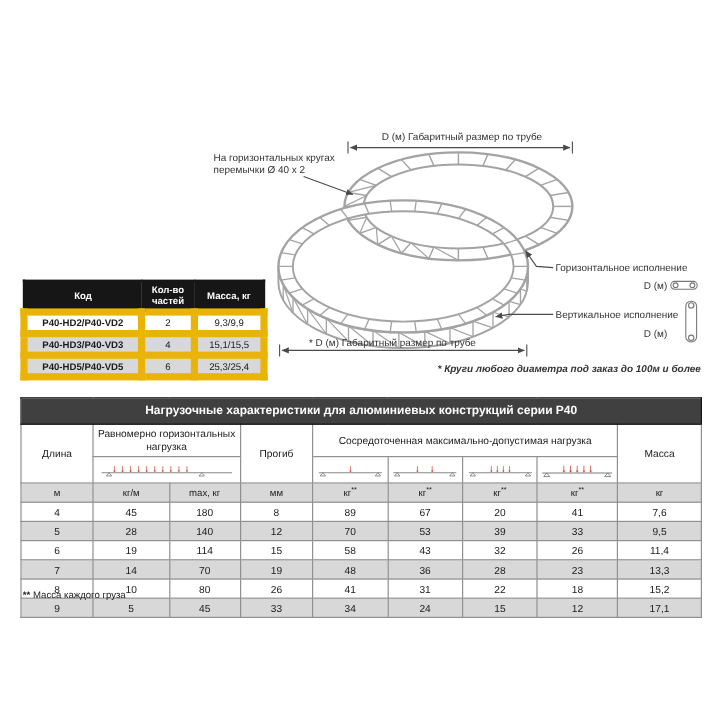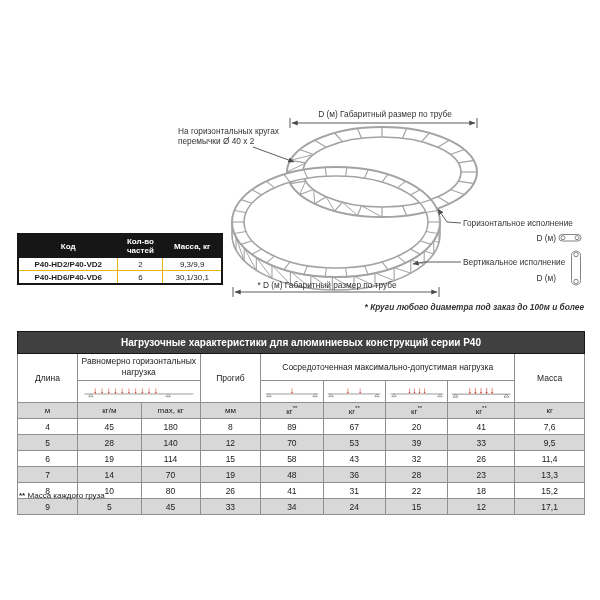--- a/index.html
+++ b/index.html
@@ -7,21 +7,21 @@
   #page{position:absolute;left:0;top:0;width:600px;height:600px;background:#fff;overflow:hidden;}
 
   #diagram-svg{position:absolute;left:0;top:0;}
   #diagram-svg text{font-family:"Liberation Sans",sans-serif;font-size:8.3px;fill:#333;}
   #diagram-svg text.bi{font-weight:bold;font-style:italic;}
 
   table{border-collapse:collapse;text-align:center;}
 
   .parts-table{position:absolute;left:17px;top:233px;width:206px;border:2px solid #161616;}
   .parts-table th{background:#161616;color:#fff;font-size:8px;font-weight:bold;padding:2px 1px;border:1px solid #161616;line-height:1.15;}
-  .parts-table td{border:1px solid #eab308;font-size:8px;height:12px;padding:0 1px;}
+  .parts-table td{border:6px solid #eab308;font-size:8px;height:12px;padding:0 1px;}
   .parts-table td.code{font-weight:bold;}
   .parts-table tr.alt td{background:#d8d8d8;}
 
   .load-table{position:absolute;left:17px;top:331px;width:568px;table-layout:fixed;border:1px solid #777;}
   .load-table th,.load-table td{border:1px solid #8f8f8f;}
   .load-table tr.title th{background:#404040;color:#fff;font-size:10px;font-weight:bold;height:19px;border-color:#161616;}
   .load-table tr.group th{font-weight:normal;font-size:8.5px;background:#fff;padding:1px 3px;line-height:1.25;height:24px;}
   .load-table tr.dg td{height:20px;padding:0 2px 1px 2px;vertical-align:bottom;background:#fff;}
   .load-table tr.dg svg{display:block;margin:0 auto;}
   .load-table tr.units td{height:13px;font-size:8px;background:#d8d8d8;}
@@ -195,24 +195,29 @@
         <tr>
       <th>Код</th>
       <th>Кол-во частей</th>
       <th>Масса, кг</th>
     </tr>
     <tr>
           <td class="code">P40-HD2/P40-VD2</td>
           <td>2</td>
           <td>9,3/9,9</td>
         </tr>
-    <tr>
-          <td class="code">P40-HD6/P40-VD6</td>
+    <tr class="alt">
+          <td class="code">P40-HD3/P40-VD3</td>
+          <td>4</td>
+          <td>15,1/15,5</td>
+        </tr>
+    <tr class="alt">
+          <td class="code">P40-HD5/P40-VD5</td>
           <td>6</td>
-          <td>30,1/30,1</td>
+          <td>25,3/25,4</td>
         </tr>
   </tbody>
     </table>
 
   <table class="load-table">
     <colgroup>
       <col style="width:10.6%">
         <col style="width:11.2%">
         <col style="width:10.4%">
         <col style="width:10.7%">

